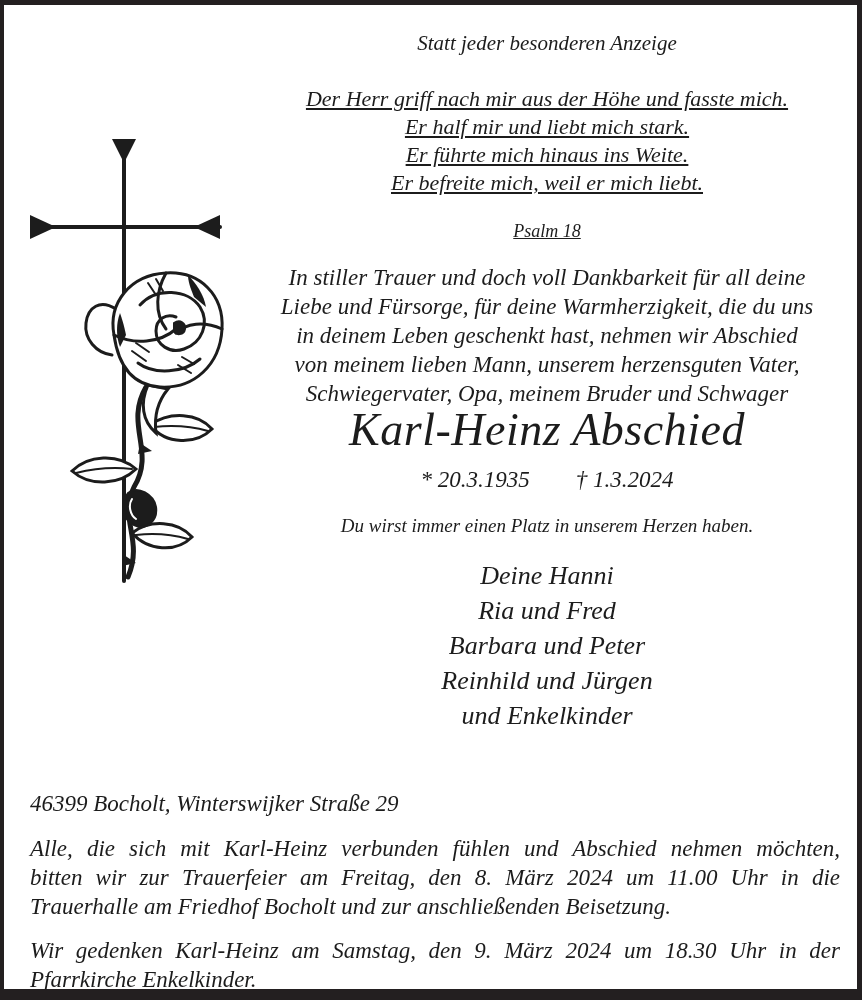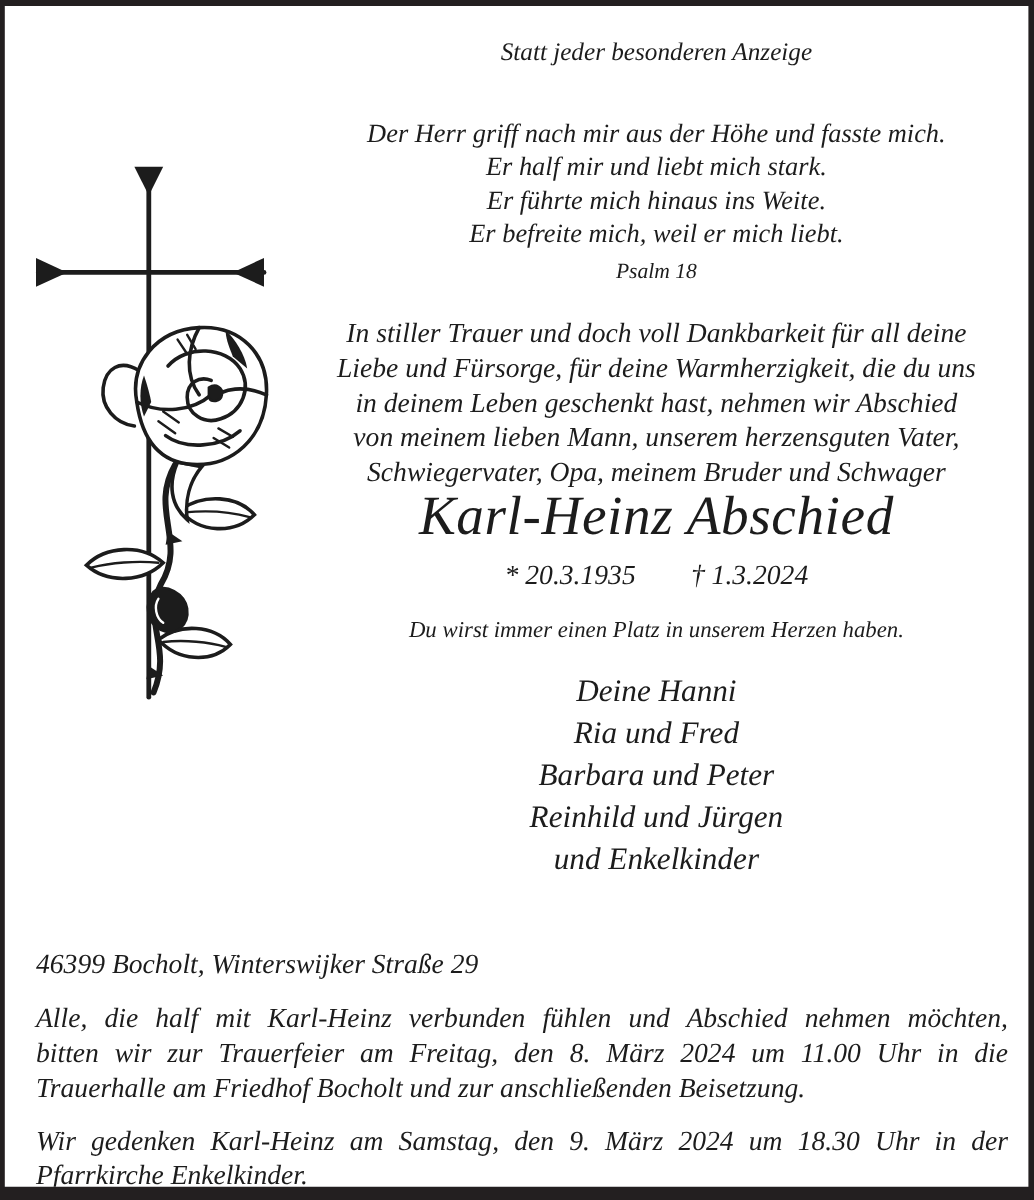--- a/index.html
+++ b/index.html
@@ -12,22 +12,22 @@
     border-color:#231f20;
     border-width:5px 5px 11px 4px;
     font-family:"Liberation Serif","DejaVu Serif",serif;
     font-style:italic;
     color:#1c1c1c;
     overflow:hidden;
   }
   .abs{position:absolute;}
   .center-col{left:240px;width:606px;text-align:center;}
   .preamble{top:26px;font-size:21px;}
-  .verse{top:92px;font-size:22px;line-height:28px;}
-  .verse .attribution{font-size:18px;margin-top:3px;}
+  .verse{top:80px;font-size:22px;line-height:28px;text-decoration:underline;}
+  .verse .attribution{font-size:18px;margin-top:20px;}
   .tribute{top:258px;font-size:23px;line-height:29px;}
   .deceased-name{top:398px;font-size:46px;letter-spacing:0.5px;}
   .dates{top:462px;font-size:23px;display:flex;justify-content:center;gap:46px;}
   .remembrance{top:510px;font-size:19px;}
   .mourners{top:553px;font-size:26px;line-height:35px;}
   .bottom-block{left:26px;width:810px;top:786px;font-size:23px;text-align:left;}
   .address{margin:0 0 17px 0;}
   .para{line-height:29px;margin:0 0 15px 0;}
   .jline{text-align:justify;text-align-last:justify;}
   .lline{text-align:left;}
@@ -119,21 +119,21 @@
     <div>Deine Hanni</div>
     <div>Ria und Fred</div>
     <div>Barbara und Peter</div>
     <div>Reinhild und Jürgen</div>
     <div>und Enkelkinder</div>
   </div>
 
   <div class="abs bottom-block">
     <div class="address">46399 Bocholt, Winterswijker Straße 29</div>
     <div class="para">
-      <div class="jline">Alle, die half mit Karl-Heinz verbunden fühlen und Abschied nehmen möchten,</div>
+      <div class="jline">Alle, die sich mit Karl-Heinz verbunden fühlen und Abschied nehmen möchten,</div>
       <div class="jline">bitten wir zur Trauerfeier am Freitag, den 8. März 2024 um 11.00 Uhr in die</div>
       <div class="lline">Trauerhalle am Friedhof Bocholt und zur anschließenden Beisetzung.</div>
     </div>
     <div class="para">
       <div class="jline">Wir gedenken Karl-Heinz am Samstag, den 9. März 2024 um 18.30 Uhr in der</div>
       <div class="lline">Pfarrkirche Enkelkinder.</div>
     </div>
   </div>
 
 </div>

